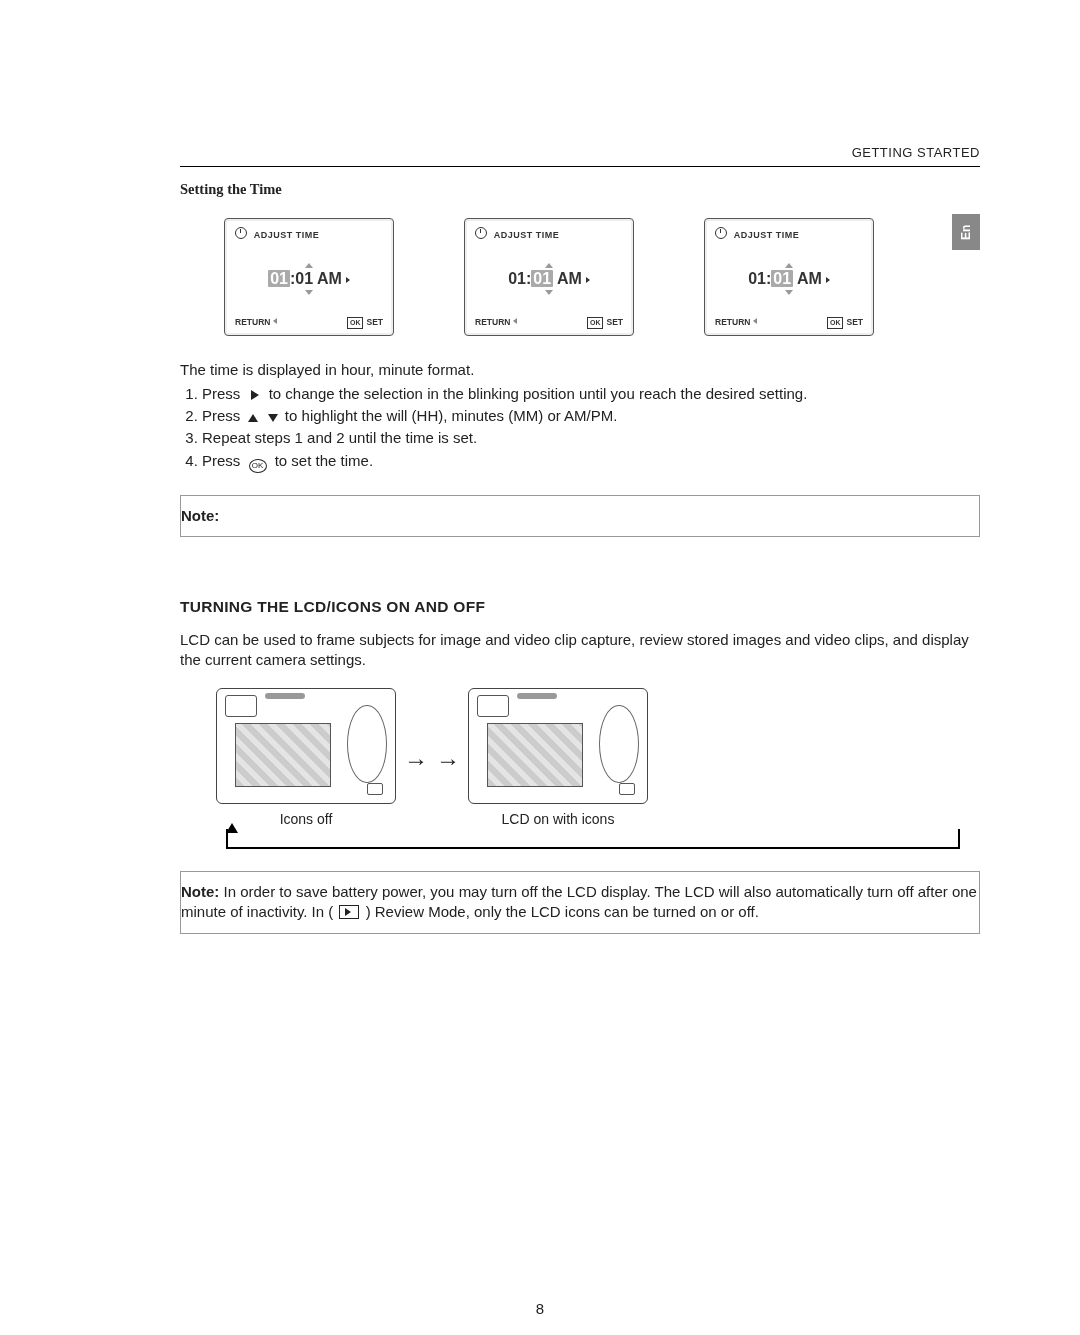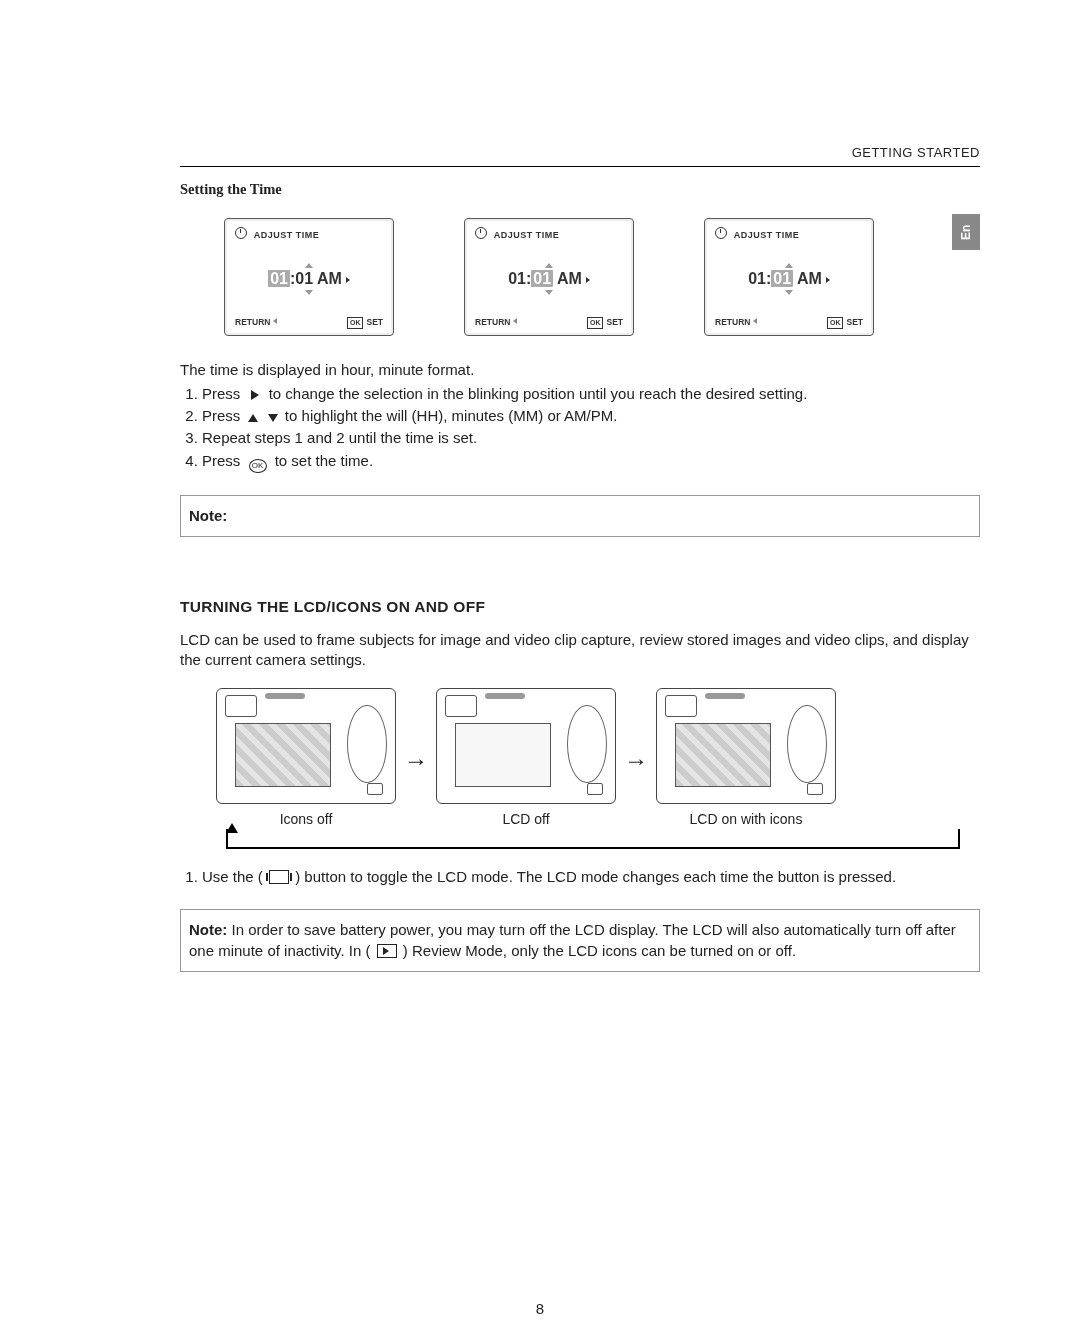--- a/index.html
+++ b/index.html
@@ -174,21 +174,21 @@
     border:1.4px solid #222;
     border-radius: 50%;
     font-size:8px;
     line-height:12px;
     text-align:center;
     vertical-align:-2px;
     margin: 0 4px;
   }
   .note-box {
     border: 1px solid #999;
-    padding: 10px 8px;
+    padding: 10px 0;
     margin-top: 22px;
   }
   .note-box .note-hd { font-weight: bold; }
   .big-heading {
     font-weight: bold;
     font-size: 15.5px;
     margin: 60px 0 12px;
     letter-spacing: 0.3px;
   }
   
@@ -423,48 +423,33 @@
       <div class="cam-row">
         <div class="flex-col">
           <div class="cam">
             <div class="lens"></div>
             <div class="lcd img"></div>
             <div class="btn"></div>
           </div>
           <div class="cam-label">Icons off</div>
         </div>
         <div class="cycle-arrow">→</div>
-        <div class="flex-col">
-          <div class="cam">
-            <div class="lens"></div>
-            <div class="lcd off"></div>
-            <div class="btn"></div>
-          </div>
-          <div class="cam-label">LCD off</div>
-        </div>
         <div class="cycle-arrow">→</div>
         <div class="flex-col">
           <div class="cam">
             <div class="lens"></div>
             <div class="lcd img"></div>
             <div class="btn"></div>
           </div>
           <div class="cam-label">LCD on with icons</div>
         </div>
       </div>
       <div class="cycle-bottom"></div>
     </div>
 
-    <ol class="steps">
-      <li>
-        <span>Use the (</span>
-        <span class="display-icon"></span>
-        <span>) button to toggle the LCD mode. The LCD mode changes each time the button is pressed.</span>
-      </li>
-    </ol>
 
     <div class="note-box">
       <span class="note-hd">Note:</span>
       <span>In order to save battery power, you may turn off the LCD display. The LCD will also automatically turn off after one minute of inactivity.  In (</span>
       <span class="review-icon"></span>
       <span>) Review Mode, only the LCD icons can be turned on or off.</span>
     </div>
 
   </div>
 

